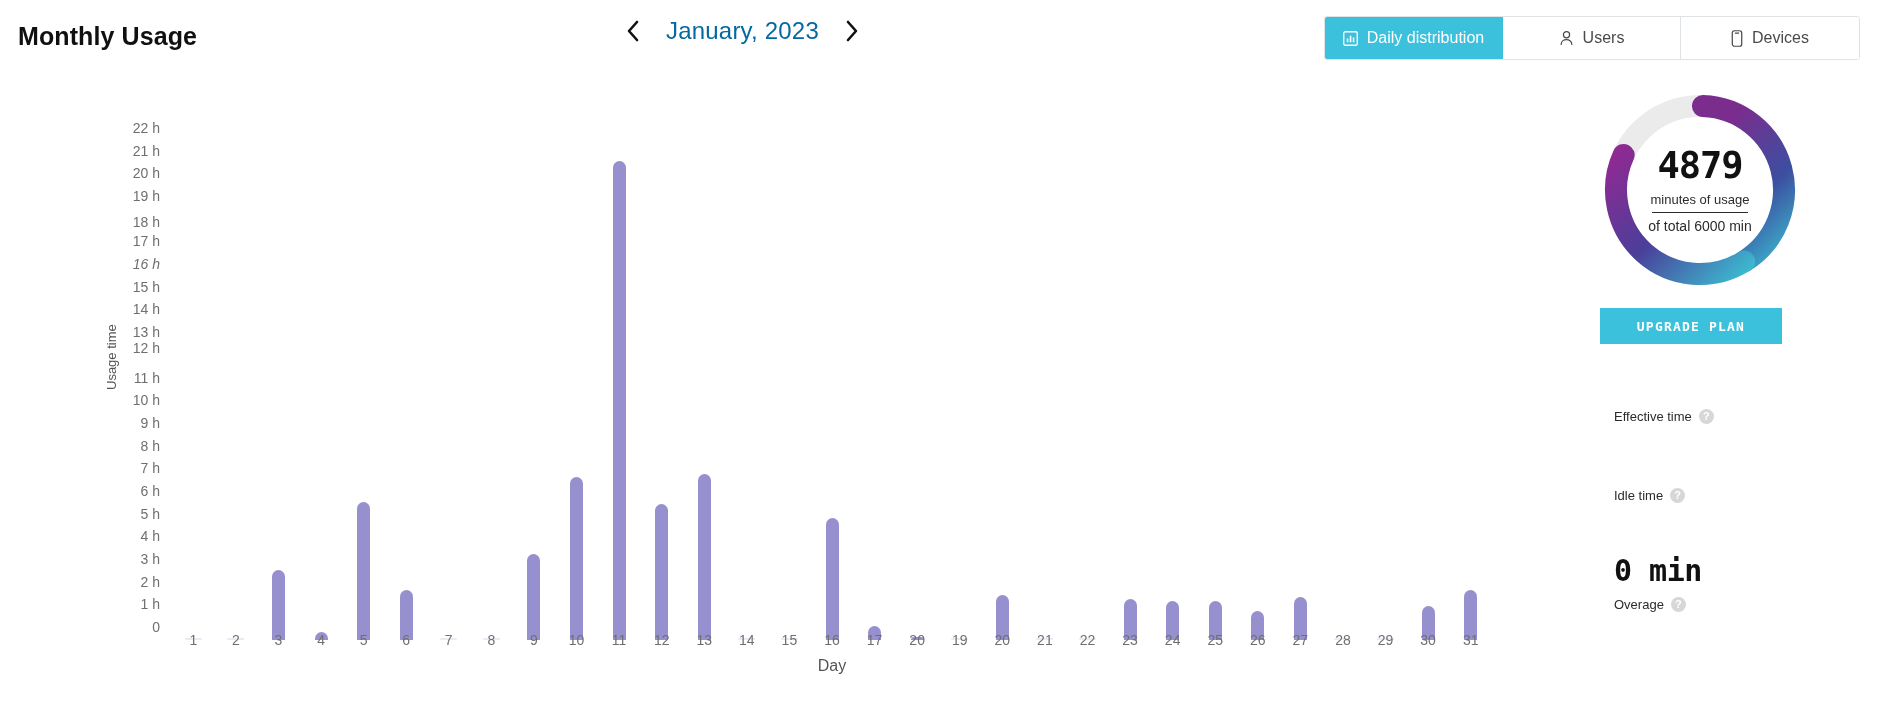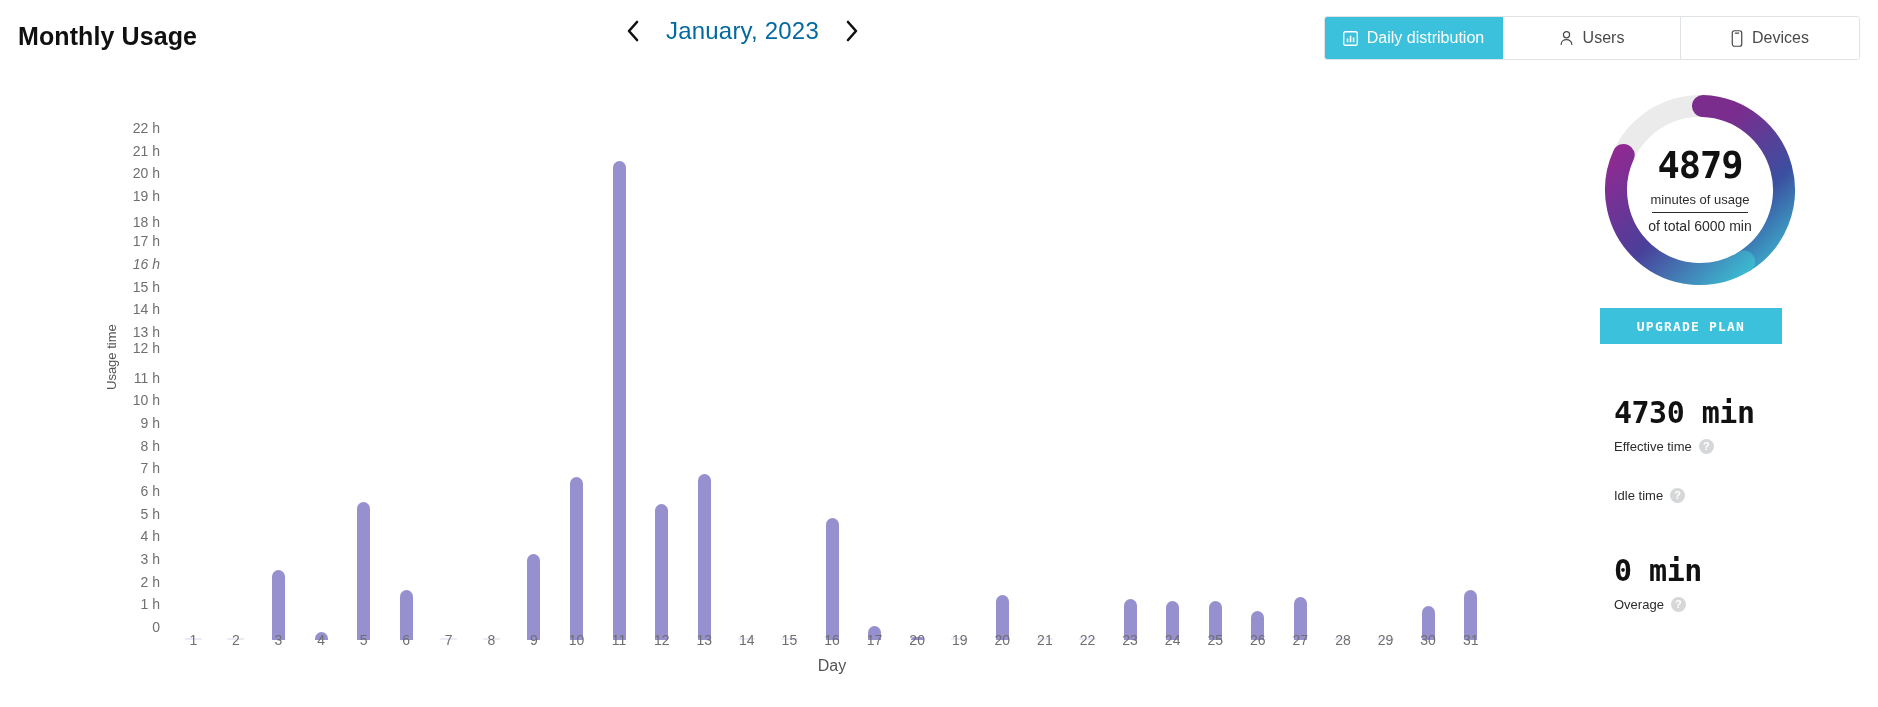--- a/index.html
+++ b/index.html
@@ -371,21 +371,20 @@
         <div class="donut-value">4879</div>
         <div class="donut-sub">minutes of usage</div>
         <div class="donut-rule"></div>
         <div class="donut-total">of total 6000 min</div>
       </div>
     </div>
 
     <button class="upgrade-btn">UPGRADE PLAN</button>
 
     <div class="stat" style="top:318px;">
-      <div class="stat-value">4730 min</div>
       <div class="stat-label-row">
         <span class="stat-label">Effective time</span>
         <span class="help-icon">?</span>
       </div>
     </div>
 
     <div class="stat" style="top:397px;">
       <div class="stat-label-row">
         <span class="stat-label">Idle time</span>
         <span class="help-icon">?</span>

